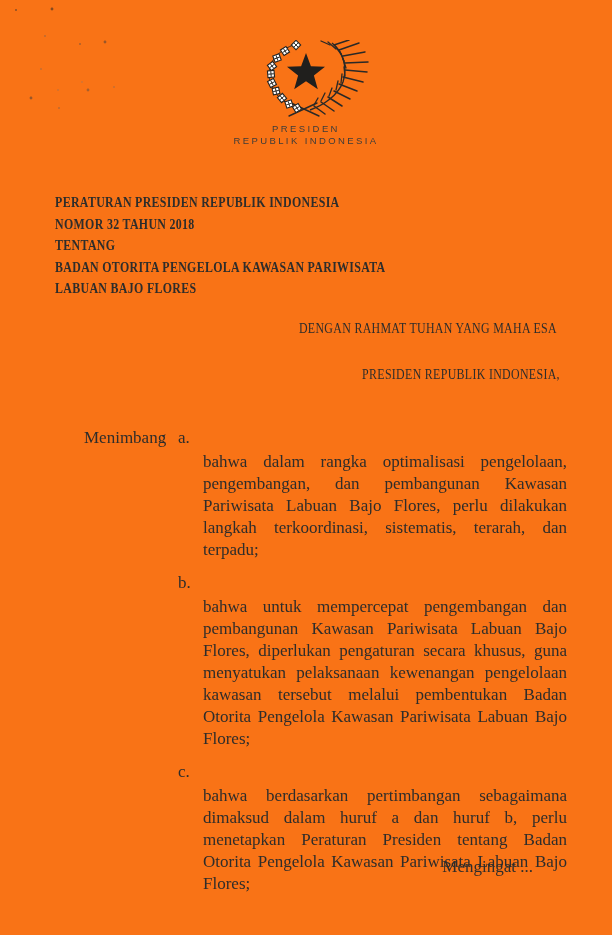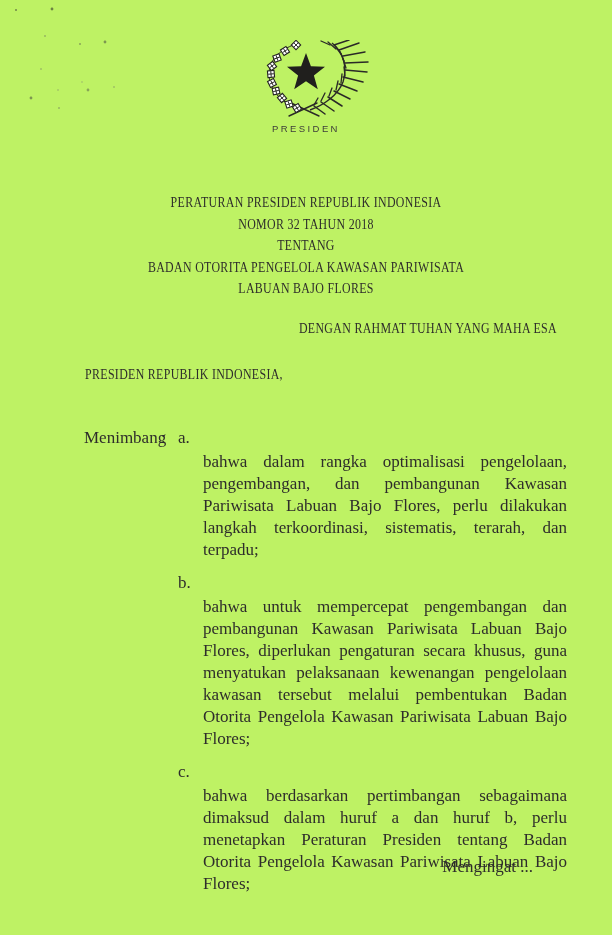--- a/index.html
+++ b/index.html
@@ -1,20 +1,20 @@
 <!DOCTYPE html>
 <html><head>
 <meta charset="utf-8">
 <style>
   * { margin:0; padding:0; box-sizing:border-box; }
   html,body { background:#e8e8e8; }
   body { font-family:"Liberation Serif", serif; }
   .page {
     position:relative; width:612px; height:935px;
-    background:#bef264; color:#2e2d2b; overflow:hidden;
+    background:#f97316; color:#2e2d2b; overflow:hidden;
     margin:0 auto;
   }
   
   .speckles{
     position:absolute; left:15px; top:9px; width:2px; height:2px;
     background:rgba(50,50,50,.55); border-radius:1px;
     box-shadow:
       36px -1px 0 0.4px rgba(40,40,40,.55),
       29px 26px 0 0 rgba(90,90,90,.40),
       64px 34px 0 0 rgba(70,70,70,.45),
@@ -26,27 +26,27 @@
       66px 72px 0 0 rgba(120,120,120,.30),
       98px 77px 0 0 rgba(100,100,100,.35),
       43px 98px 0 0 rgba(90,90,90,.40);
   }
   .letterhead{ position:absolute; top:40px; left:0; right:0; text-align:center; }
   .emblem svg{ display:block; margin:0 auto; }
   .org{ margin-top:3px; font-family:"Liberation Sans", sans-serif;
         font-size:9.5px; line-height:11.5px; letter-spacing:2.4px;
         color:#3d3c3a; font-weight:400; }
   .title-block{ position:absolute; top:192px; left:0; right:0;
-        text-align:center; font-size:14.5px; line-height:21.5px; }
+        text-align:left; font-size:14.5px; line-height:21.5px;font-weight:bold; }
   .caps-line{ transform:scaleX(0.82); transform-origin:50% 50%;
         letter-spacing:0.4px; white-space:nowrap; }
   .invocation{ position:absolute; top:320px; left:0; right:0;
         text-align:right; font-size:14.5px; }
   .issuer{ position:absolute; top:366px; left:0; right:0;
-        text-align:left; font-size:14.5px;padding-left:33px; }
+        text-align:right; font-size:14.5px;padding-left:33px; }
   .considering{ position:absolute; top:427px; left:84px; right:45px;
         font-size:17px; line-height:22px; }
   .c-row{ display:grid; grid-template-columns:77px 17px 25px 1fr; }
   .c-row + .c-row{ margin-top:11px; }
   .c-text{ text-align:justify;margin-top:24px; }
   .catchword{ position:absolute; top:856px; right:79px;
         font-size:17px; line-height:22px; }
 </style>
 </head>
 <body>
@@ -108,20 +108,21 @@
         <use href="#boll" x="50" y="51" transform="rotate(33 50 51)"></use>
         <use href="#boll" x="56" y="58" transform="rotate(5 56 58)"></use>
         <use href="#boll" x="63" y="64" transform="rotate(27 63 64)"></use>
         <use href="#boll" x="71" y="68" transform="rotate(14 71 68)"></use>
 
         <polygon points="80,13 84.9,26.3 99,26.8 87.9,35.6 91.8,49.2 80,41.3 68.2,49.2 72.1,35.6 61,26.8 75.1,26.3" fill="#201f1d"></polygon>
       </svg>
     </div>
     <div class="org">
       <div>PRESIDEN</div>
+      <div>REPUBLIK INDONESIA</div>
     </div>
   </header>
 
   <section class="title-block">
     <div class="caps-line">PERATURAN PRESIDEN REPUBLIK INDONESIA</div>
     <div class="caps-line">NOMOR 32 TAHUN 2018</div>
     <div class="caps-line">TENTANG</div>
     <div class="caps-line">BADAN OTORITA PENGELOLA KAWASAN PARIWISATA</div>
     <div class="caps-line">LABUAN BAJO FLORES</div>
   </section>

